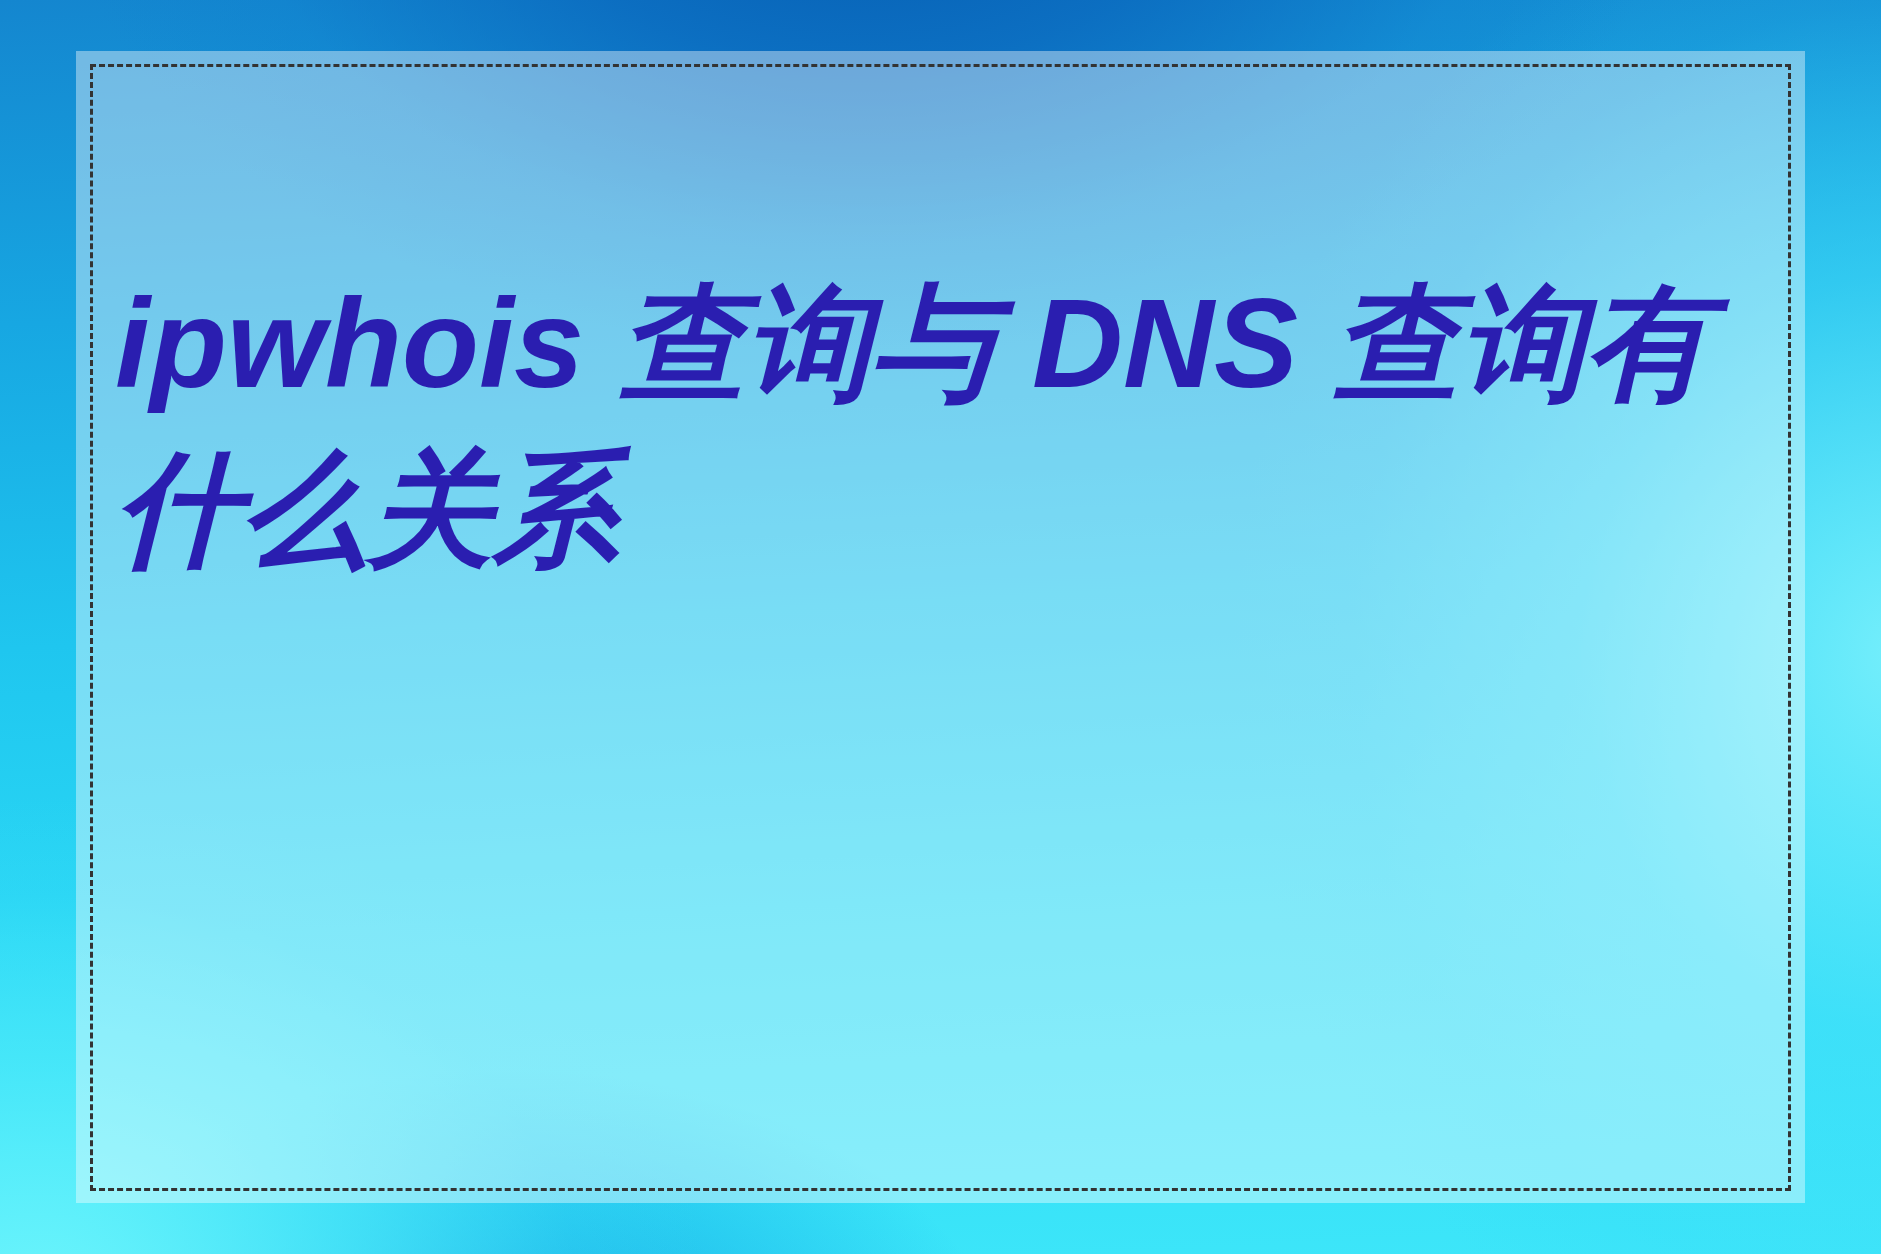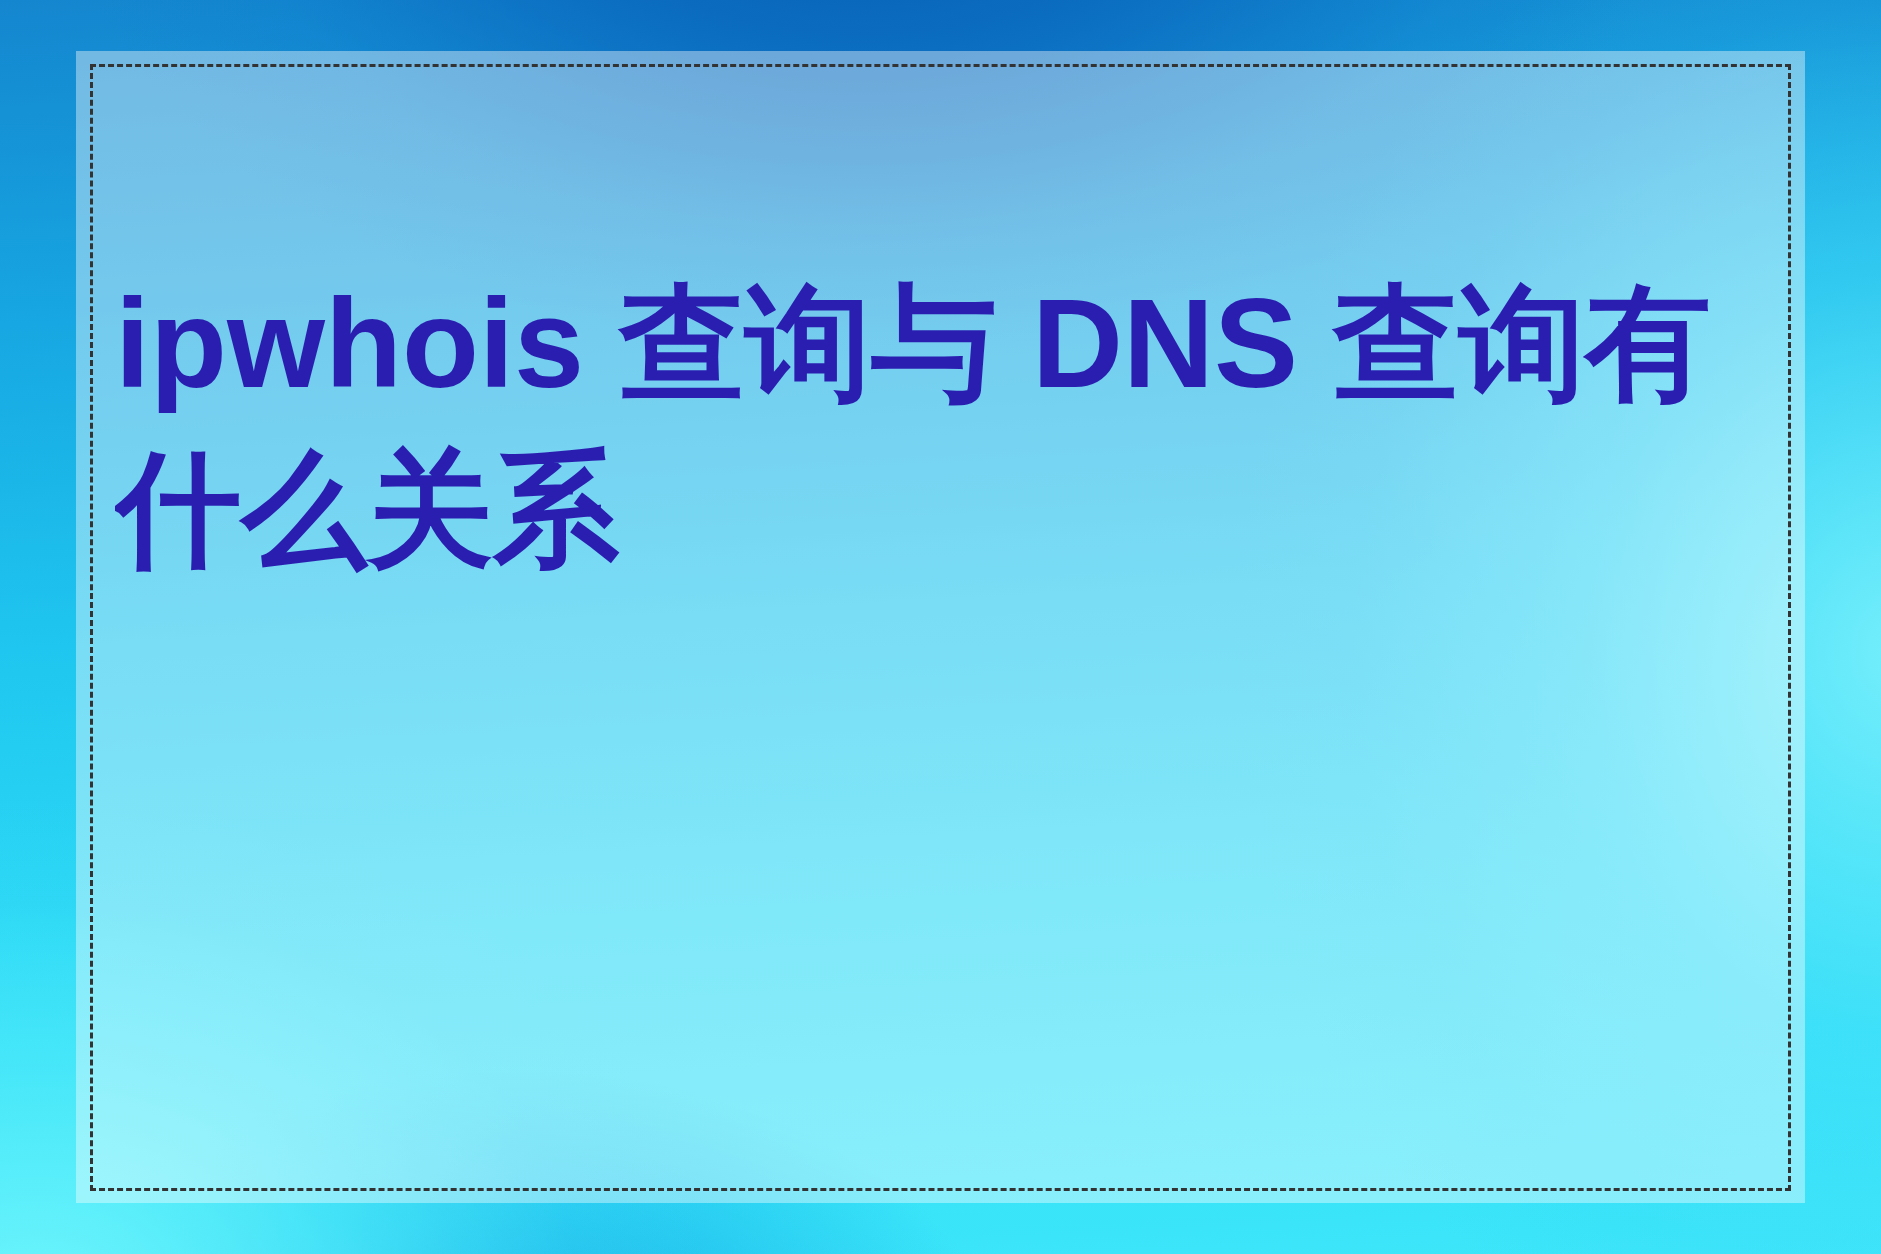--- a/index.html
+++ b/index.html
@@ -91,20 +91,21 @@
     margin: 0;
     font-family: "Liberation Sans", "DejaVu Sans", sans-serif;
     font-weight: bold;
     font-size: 126px;
     line-height: 166px;
     letter-spacing: 0px;
     color: #2a1eb0;
     word-break: break-word;
     overflow-wrap: break-word;
     text-rendering: optimizeLegibility;
+    font-style: italic;
   }
 </style>
 </head>
 <body>
 
 <div id="canvas">
 
   <div id="panel">
 
     <div id="dashed-frame"></div>

